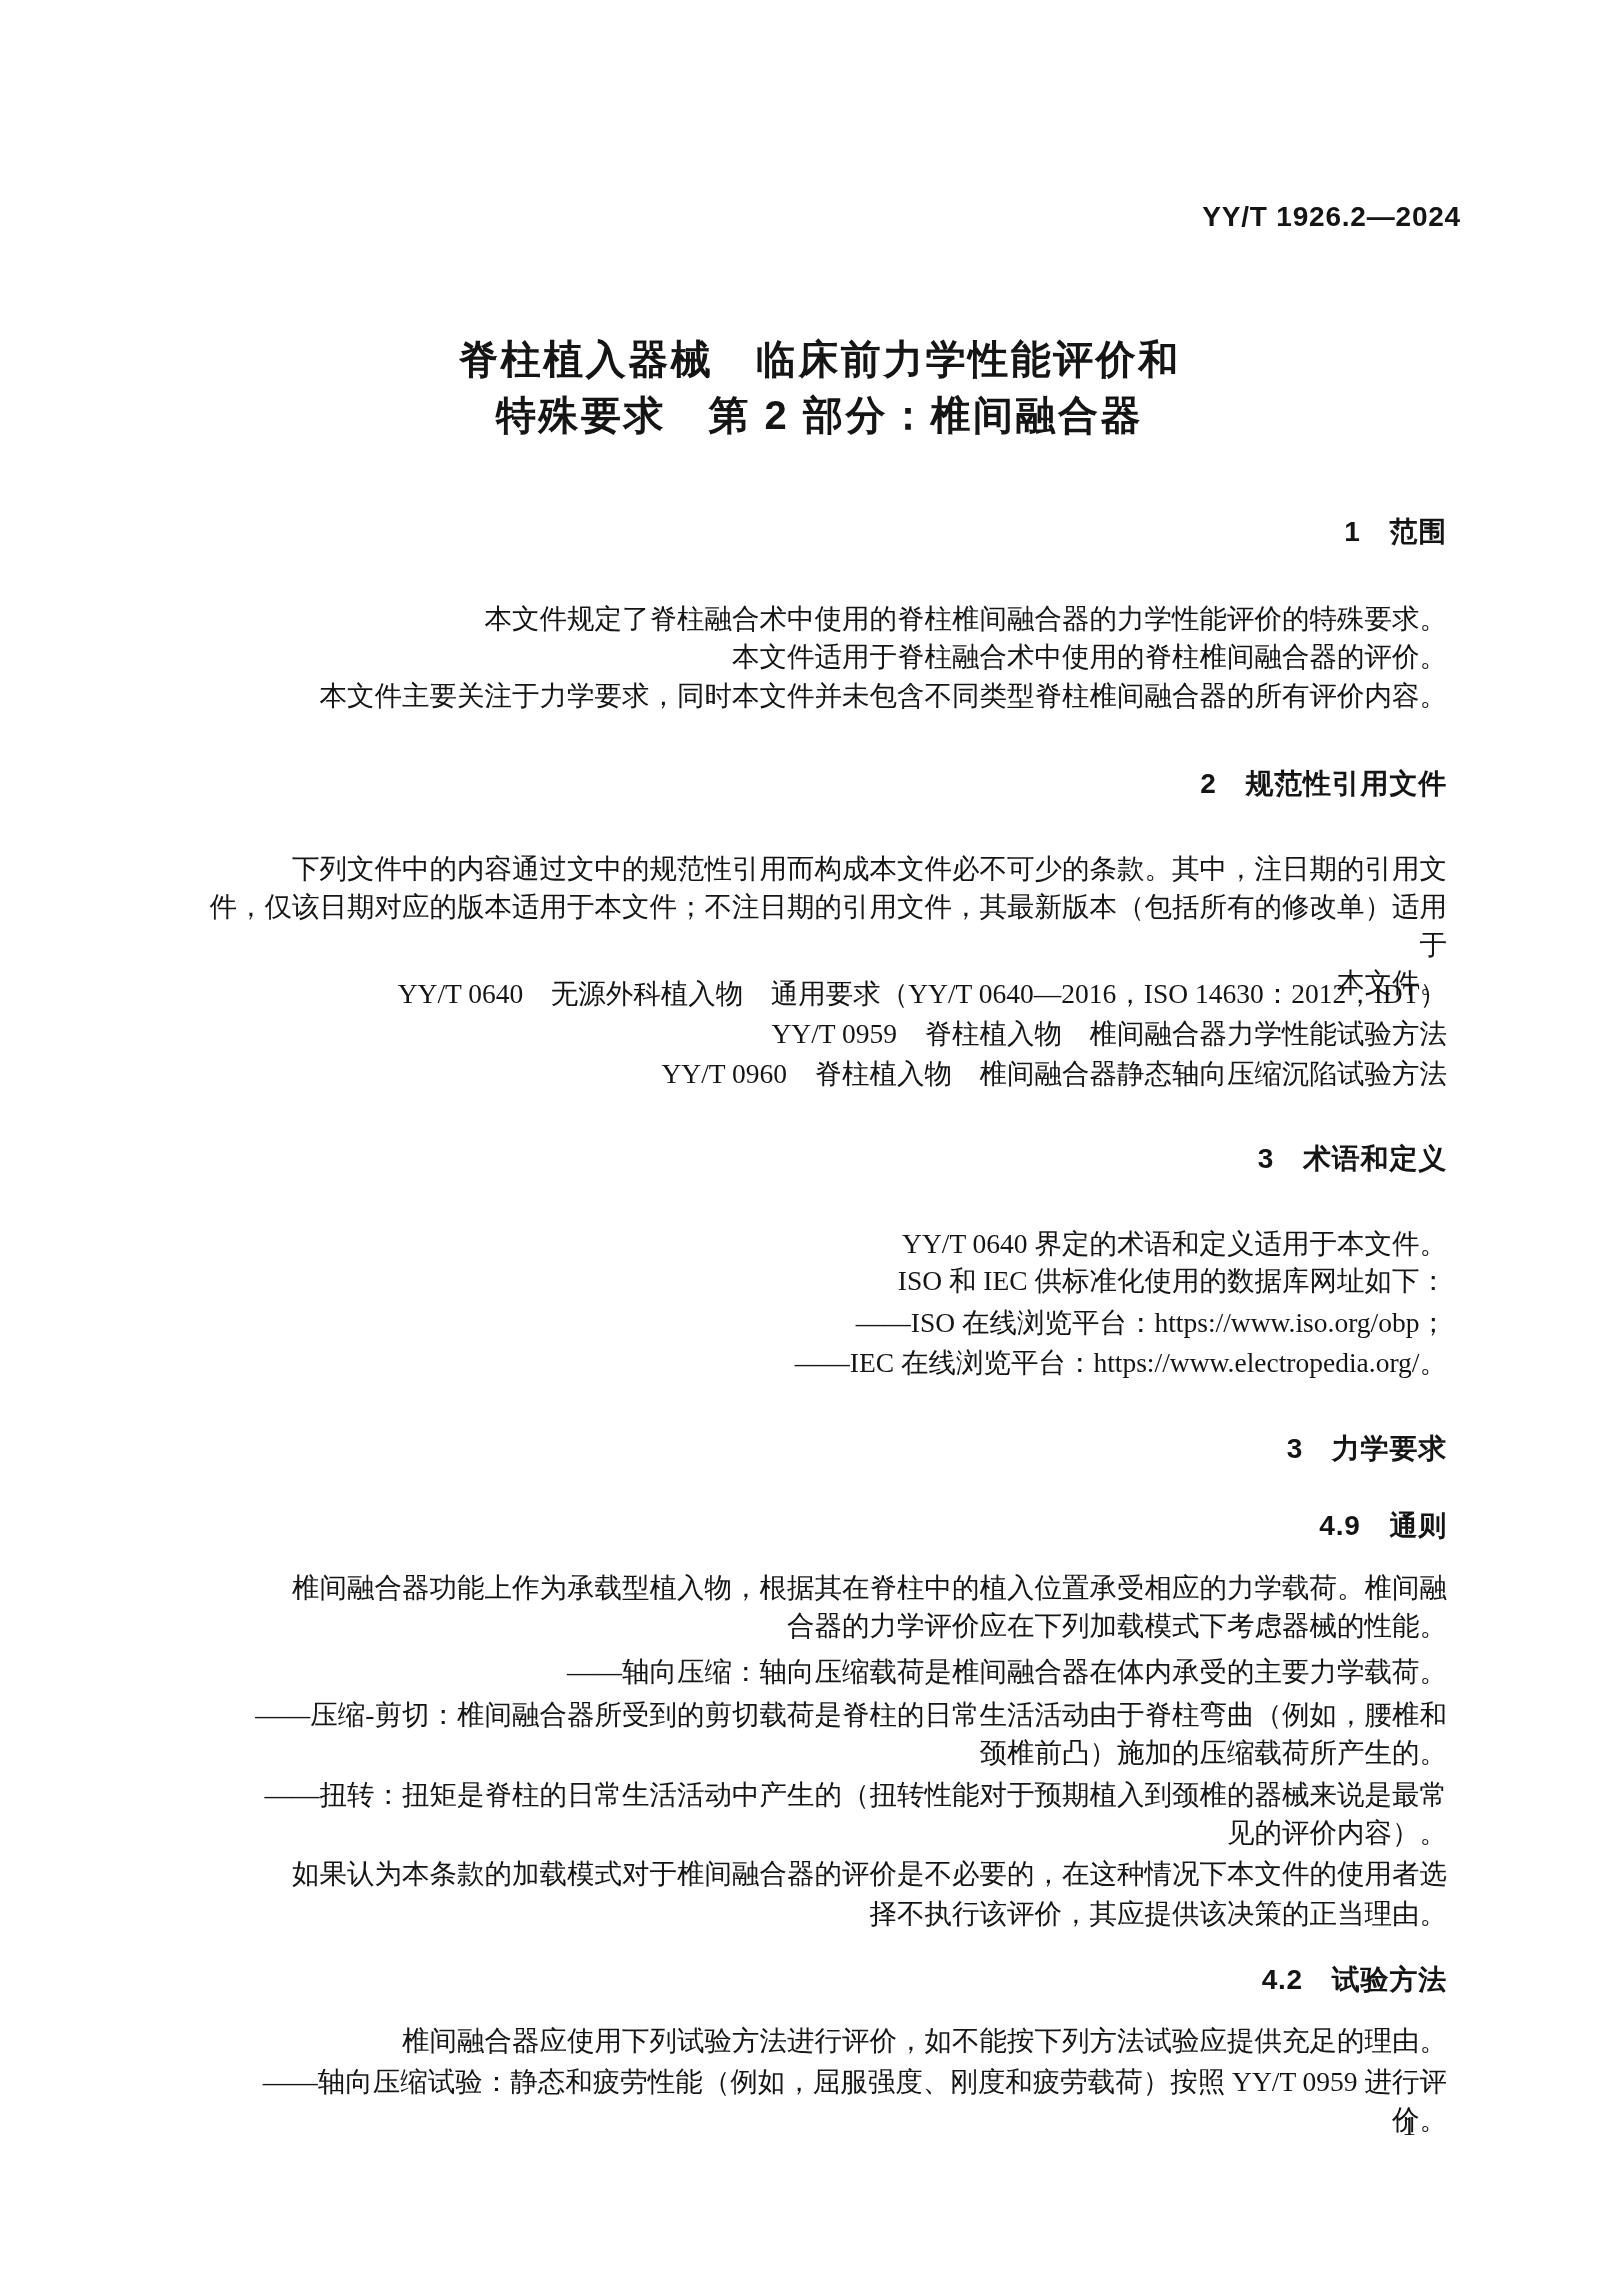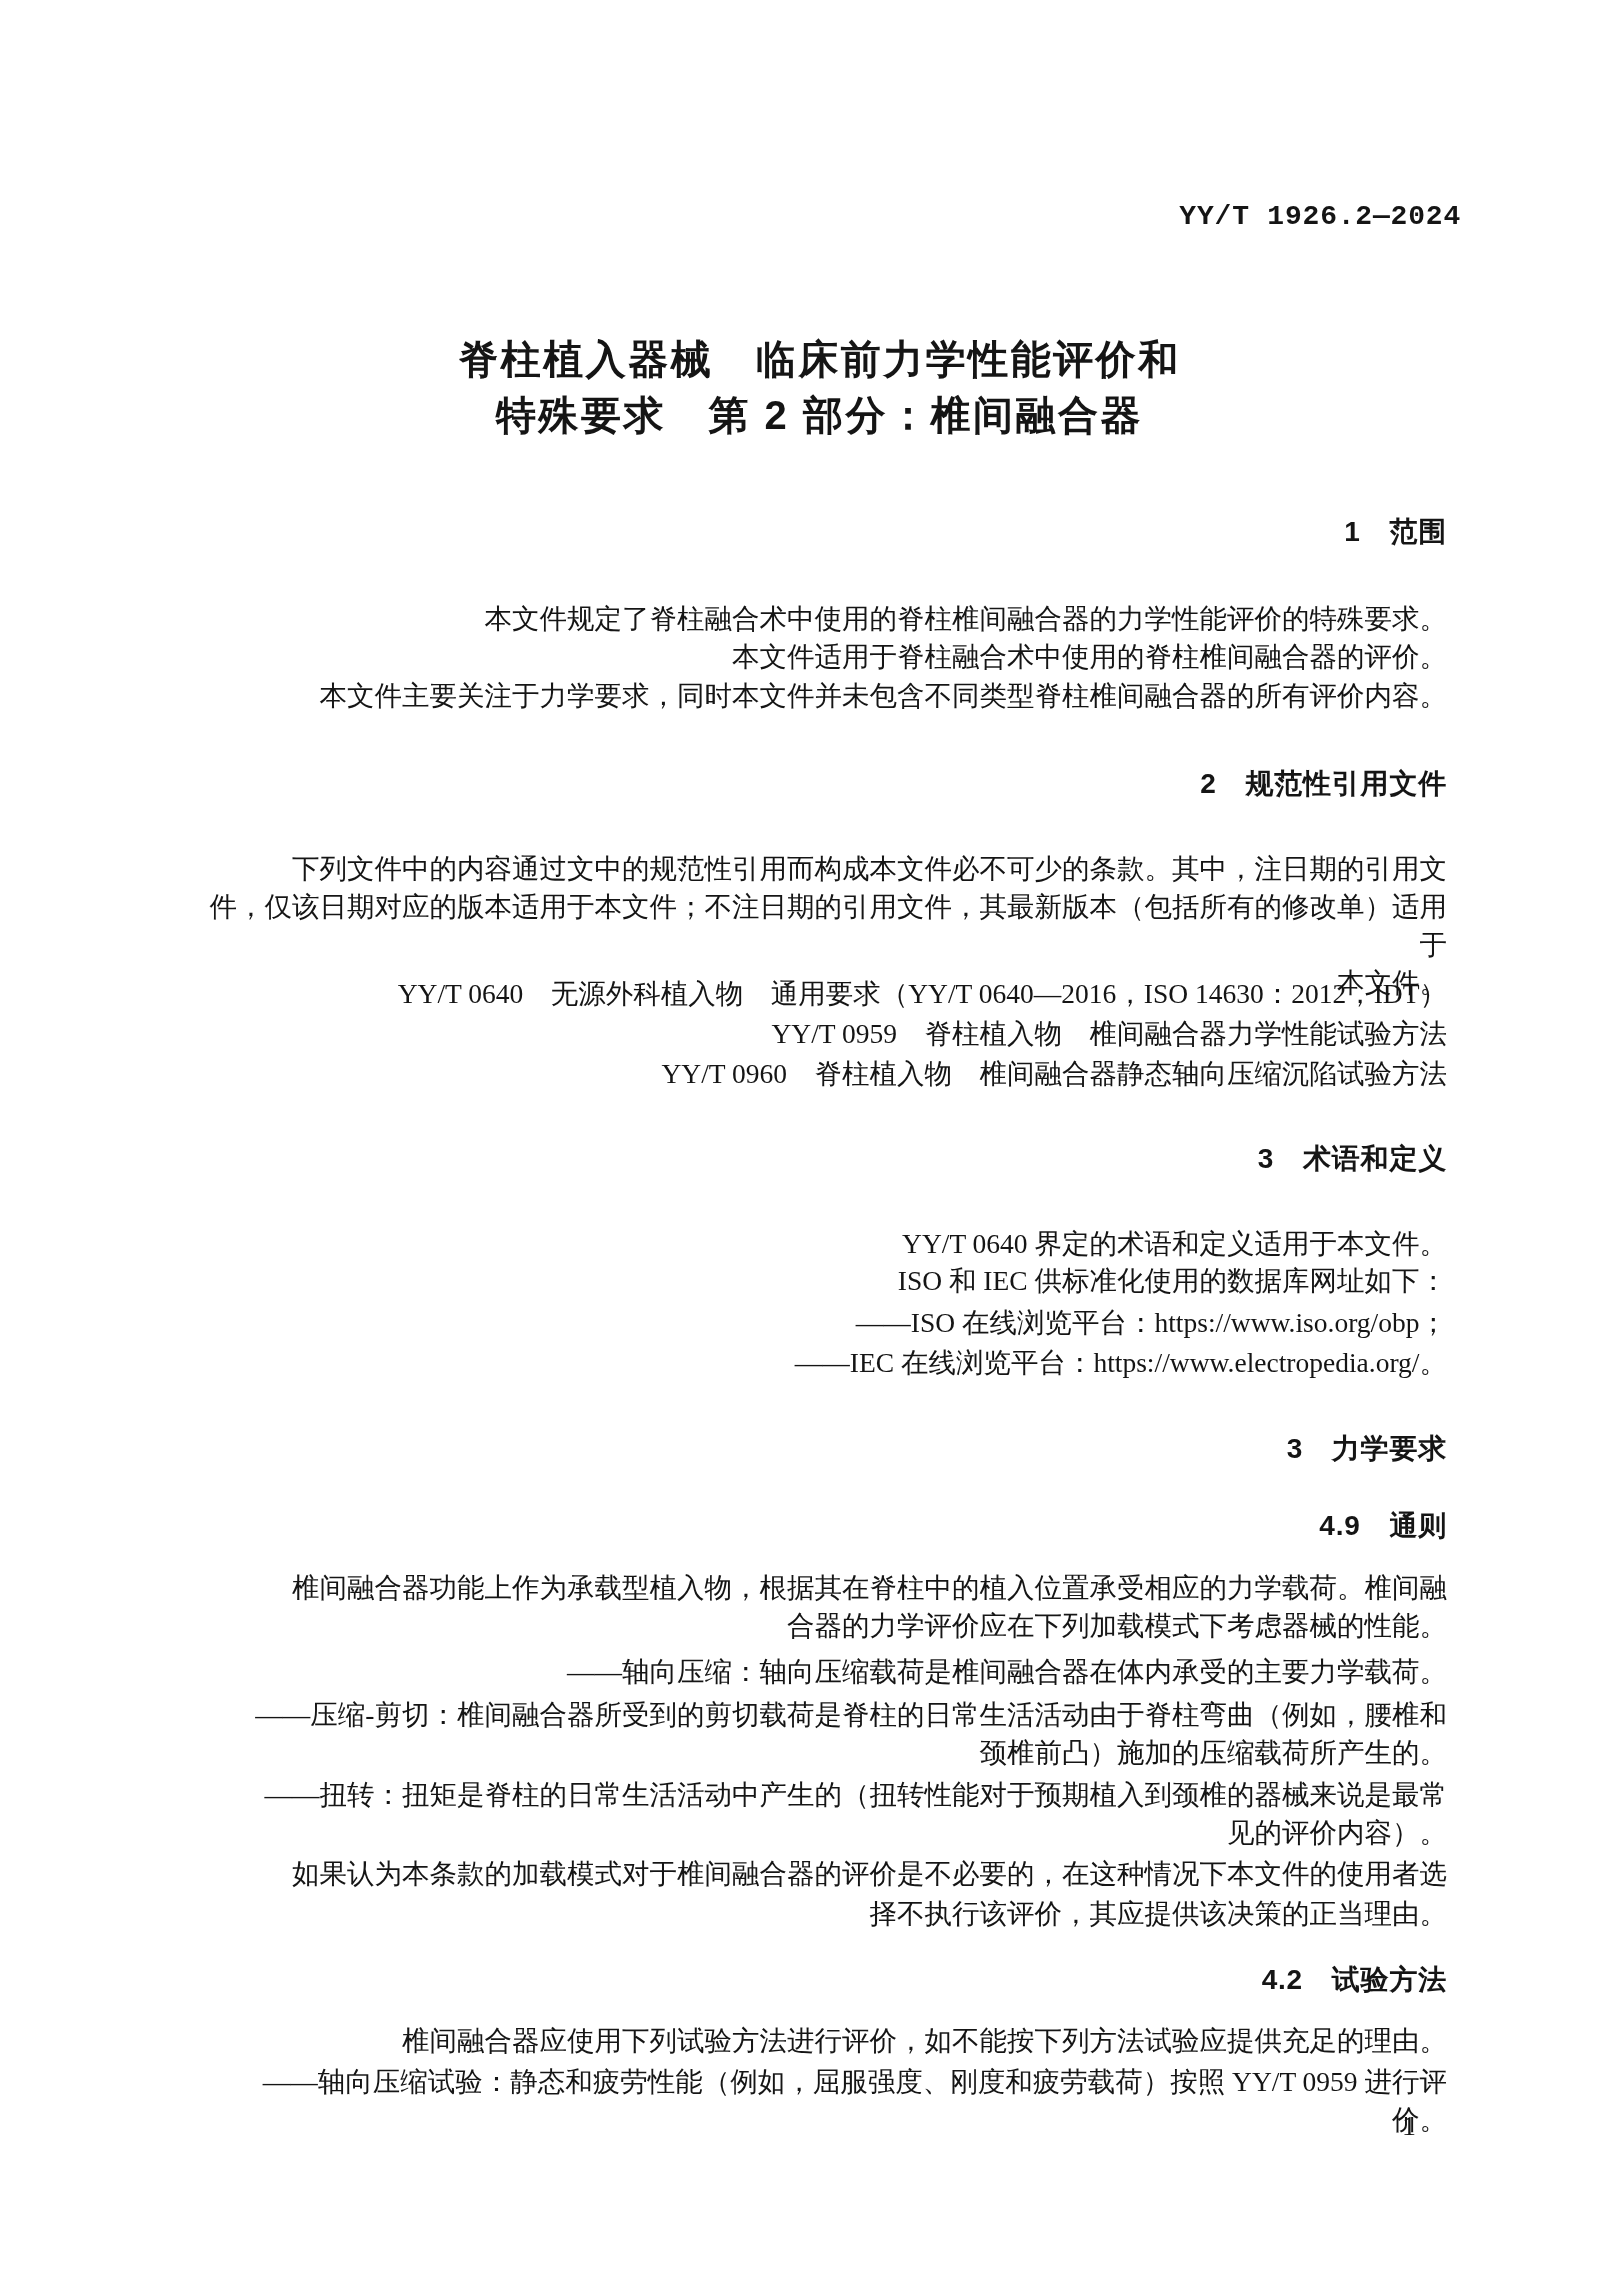--- a/index.html
+++ b/index.html
@@ -32,21 +32,21 @@
     font-weight: bold;
     font-size: 28px;
     letter-spacing: 0.8px;
   }
   .running-header {
     position: absolute;
     left: 192px;
     width: 1269px;
     top: 198px;
     text-align: right;
-    font-family: Liberation Mono, monospace;
+    font-family: Liberation Sans, sans-serif;
     font-weight: bold;
     font-size: 28px;
     line-height: 38px;
     letter-spacing: 0.8px;
   }
   .doc-title {
     position: absolute;
     left: 192px;
     width: 1255px;
     top: 331px;

